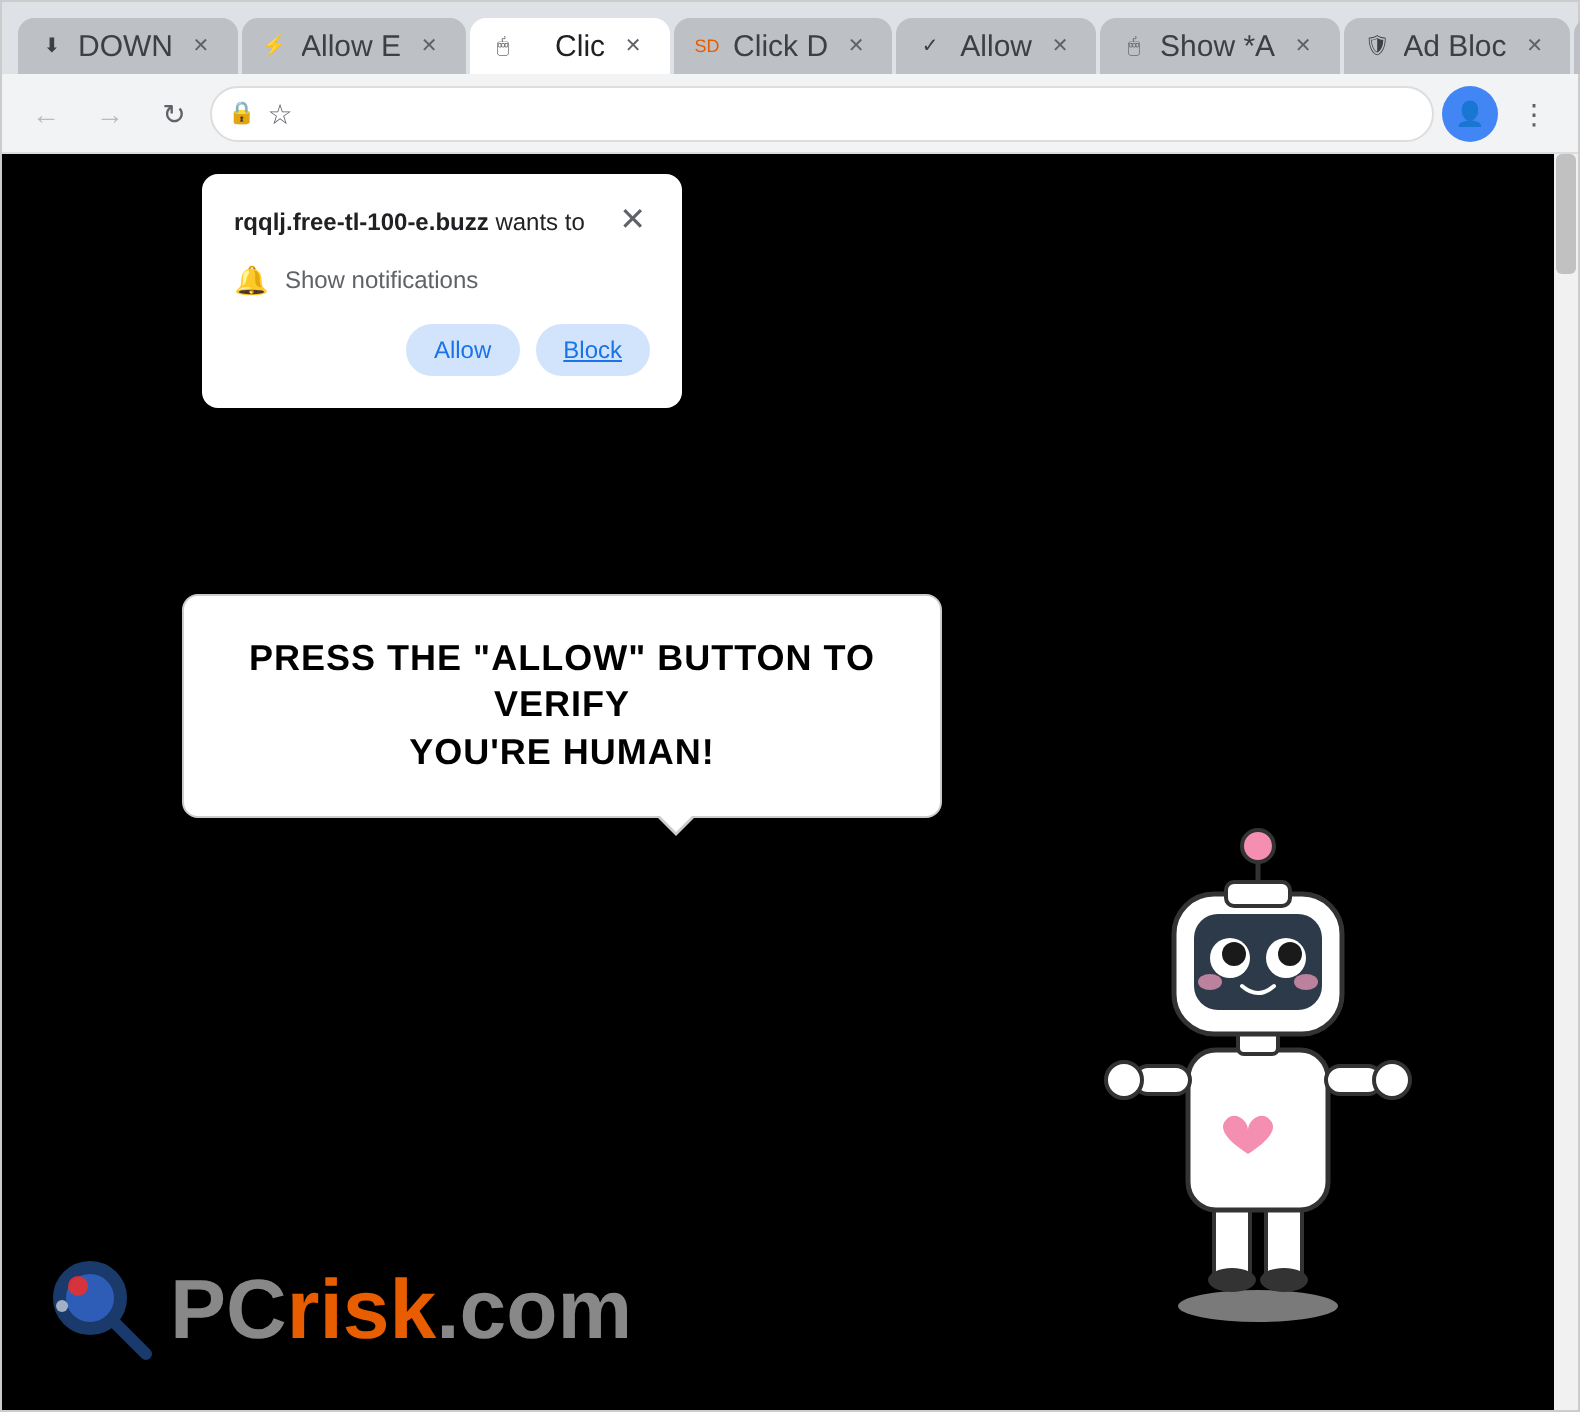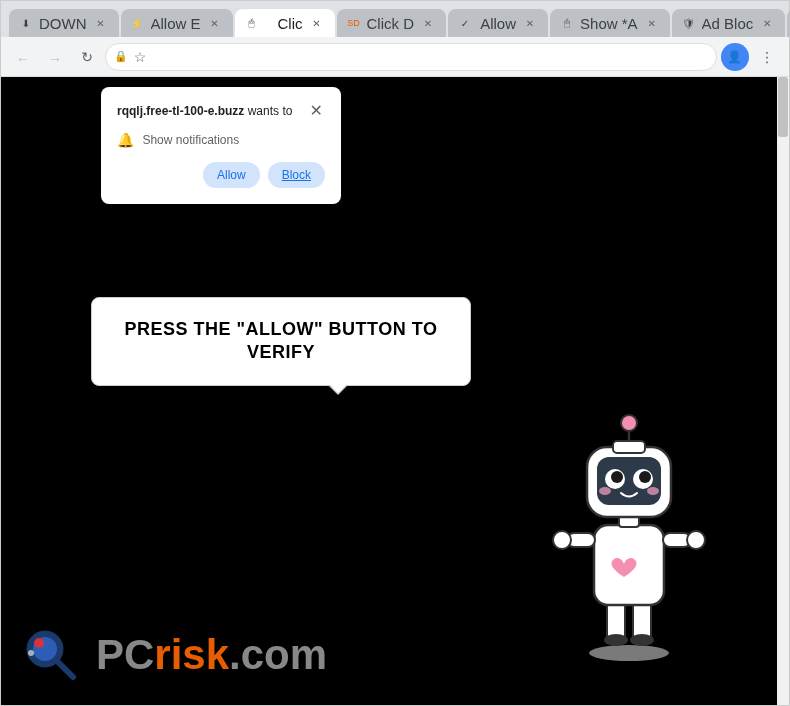--- a/index.html
+++ b/index.html
@@ -410,20 +410,21 @@
       <div class="notif-buttons">
         <button class="notif-btn notif-btn-allow">Allow</button>
         <button class="notif-btn notif-btn-block">Block</button>
       </div>
     </div>
 
     <div class="speech-bubble-container">
       <div class="speech-bubble">
         <div class="speech-text">
           <span>PRESS THE "ALLOW" BUTTON TO VERIFY</span><br>
+          <span>YOU'RE HUMAN!</span>
         </div>
       </div>
     </div>
 
     <div class="robot-container">
       <svg viewBox="0 0 200 280" xmlns="http://www.w3.org/2000/svg" width="200" height="280">
 
         <ellipse cx="100" cy="268" rx="40" ry="8" fill="#ccc" opacity="0.6"></ellipse>
 
         <rect x="78" y="215" width="18" height="40" rx="4" fill="white" stroke="#333" stroke-width="2"></rect>
@@ -469,21 +470,21 @@
 
     <div class="pcrisk-logo">
 
       <svg class="pcrisk-icon" viewBox="0 0 60 60" xmlns="http://www.w3.org/2000/svg">
         <circle cx="24" cy="24" r="18" fill="#1a3a6b" stroke="#1a3a6b" stroke-width="1"></circle>
         <circle cx="24" cy="24" r="12" fill="#2e5db8"></circle>
         <circle cx="18" cy="18" r="5" fill="#e83030" opacity="0.9"></circle>
         <line x1="36" y1="36" x2="52" y2="52" stroke="#1a3a6b" stroke-width="6" stroke-linecap="round"></line>
         <circle cx="10" cy="28" r="3" fill="white" opacity="0.6"></circle>
       </svg>
-      <div style="font-size:42px;font-weight:900;line-height:1;margin-left:11px;">
+      <div style="font-size:42px;font-weight:900;line-height:1;">
         <span style="color:#888;">PC</span><span style="color:#e85d00;">risk</span><span style="color:#888;">.com</span>
       </div>
     </div>
 
     <div class="scrollbar">
       <div class="scrollbar-thumb"></div>
     </div>
 
   </div>
 </div>

